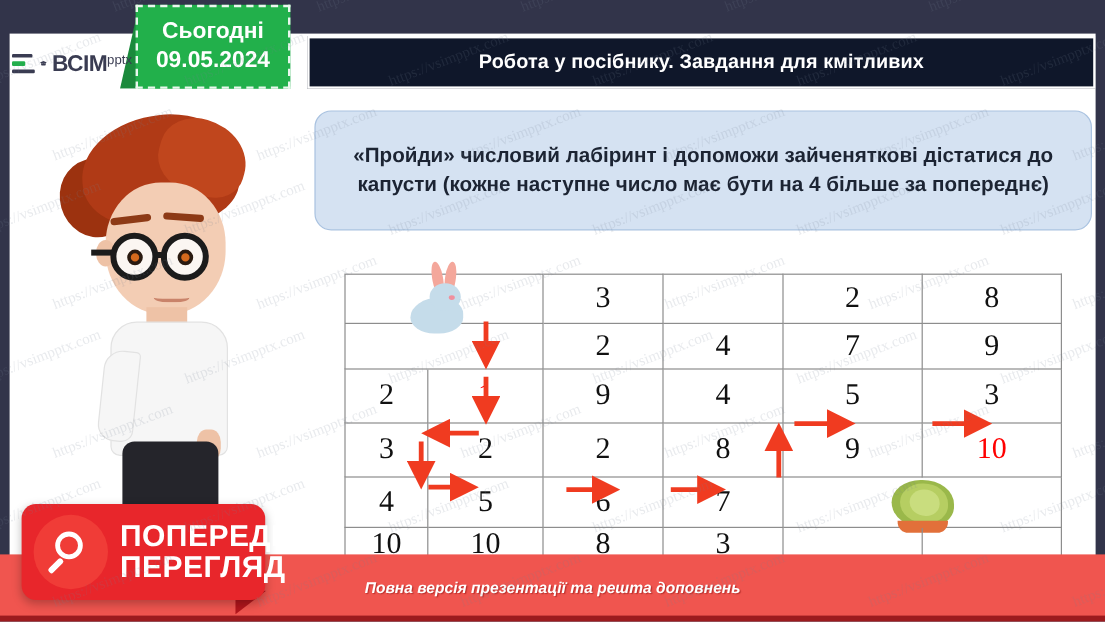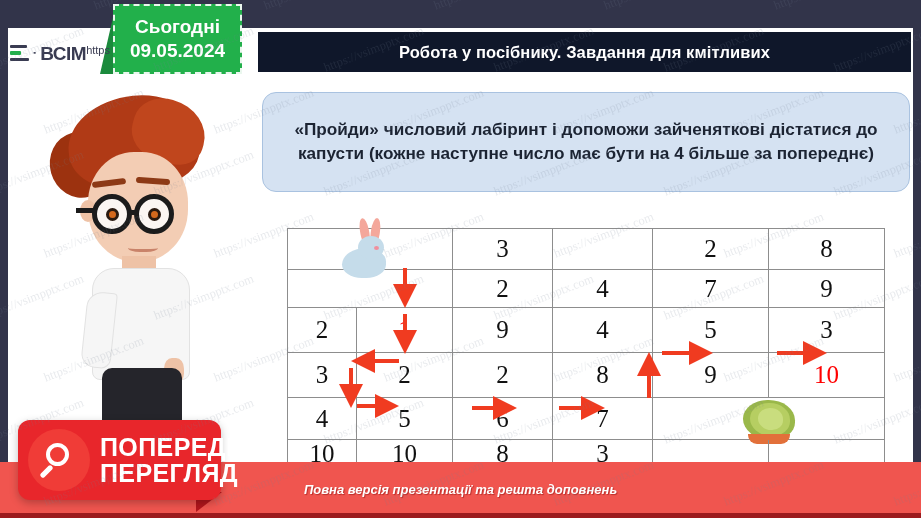--- a/index.html
+++ b/index.html
@@ -239,21 +239,21 @@
         <i></i>
         <i></i>
         <i></i>
       </div>
     <svg width="30" height="26" viewBox="0 0 30 26">
       <polygon points="15,3 29,9 15,15 1,9" fill="#3a3c52"></polygon>
       <path d="M6,11 L6,18 C6,21 24,21 24,18 L24,11 L15,15 Z" fill="#3a3c52"></path>
     </svg>
     <div class="captxt">
       <div class="brand">ВСІМ</div>
-      <div class="sub">https</div>
+      <div class="sub">pptx</div>
     </div>
   </div>
 
   <div class="flagtail"></div>
   <div class="dateflag">
     <span>Сьогодні</span>
     <span>09.05.2024</span>
   </div>
 
   <div class="bubble">

